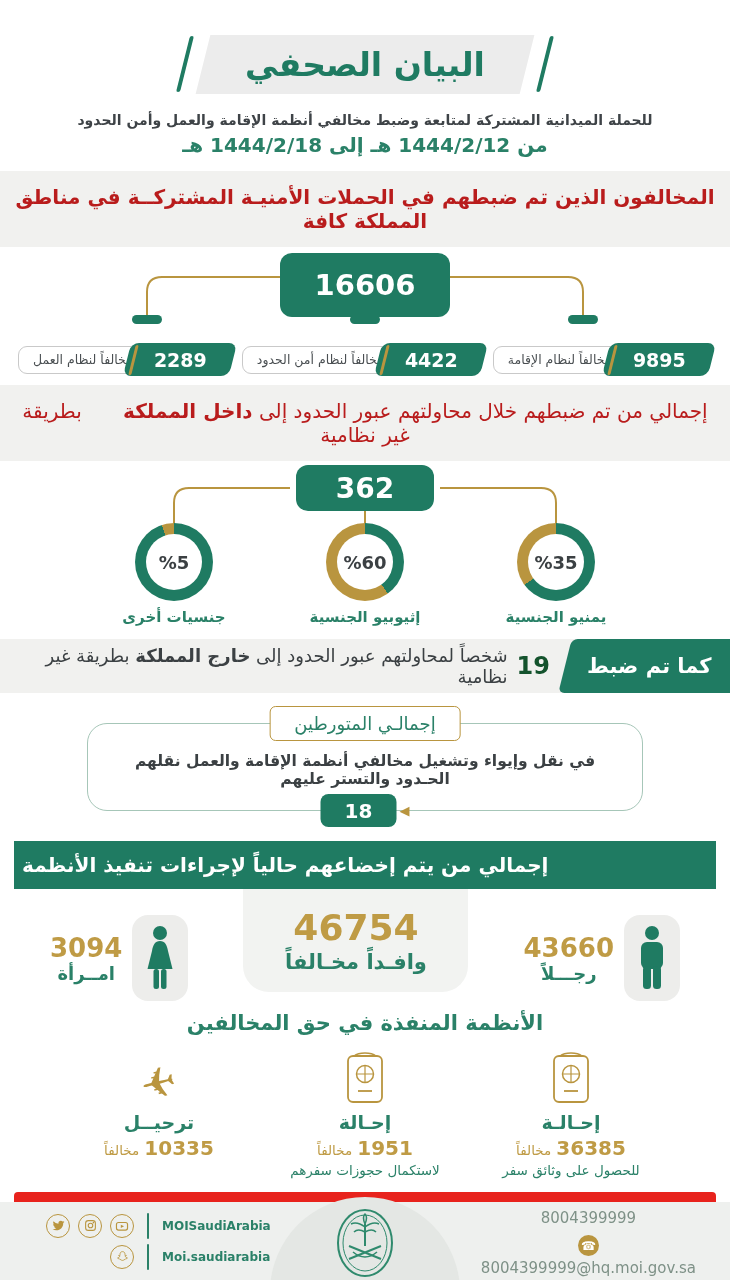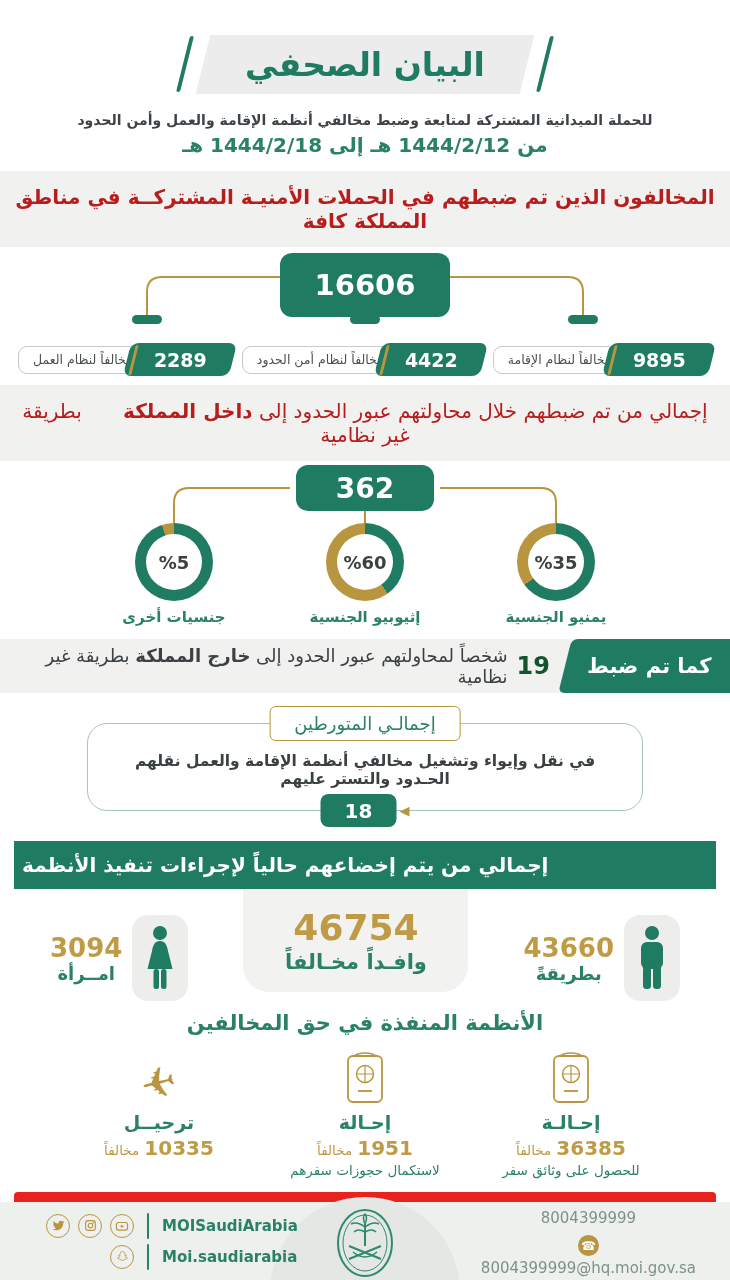--- a/index.html
+++ b/index.html
@@ -106,21 +106,21 @@
   
   .footer { position:absolute; bottom:0; left:0; right:0; height:78px; background:#eef0ee; }
   .dome { position:absolute; left:270px; top:-5px; width:190px; height:190px; border-radius:50%; background:#e4e7e4; }
   .emblem { position:absolute; left:50%; top:4px; transform:translateX(-50%); }
   .social { position:absolute; left:46px; top:10px; direction:ltr; }
   .s-row { display:flex; align-items:center; gap:8px; height:27px; }
   .s-row.second { margin-top:4px; margin-left:64px; }
   .sicon { width:24px; height:24px; border:1.5px solid #b9953f; border-radius:50%; display:flex;
            align-items:center; justify-content:center; color:#b9953f; }
   .sdivider { width:2px; height:26px; background:#2a8168; margin:0 5px; border-radius:1px; }
-  .handle { color:#2a8168; font-weight:bold; font-size:15px; }
+  .handle { color:#2a8168; font-weight:bold; font-size:12px; }
   .contact { position:absolute; right:34px; top:7px; direction:ltr; display:flex; flex-direction:column; gap:3px; }
   .c-row { display:flex; align-items:center; justify-content:flex-end; gap:8px; color:#7e9187; font-size:15px;flex-direction:column; }
   .cicon { width:21px; height:21px; background:#b9953f; border-radius:50%; color:#fff; display:flex;
            align-items:center; justify-content:center; font-size:12px; line-height:1; }
 </style>
 </head>
 <body>
 
 <div class="page">
 
@@ -232,21 +232,21 @@
       <div class="tile">
         <svg width="34" height="66" viewBox="0 0 34 66">
           <circle cx="17" cy="8" r="7" fill="#1f7b62"></circle>
           <rect x="6" y="17" width="22" height="27" rx="6" fill="#1f7b62"></rect>
           <rect x="8" y="41" width="8" height="23" rx="3.5" fill="#1f7b62"></rect>
           <rect x="18" y="41" width="8" height="23" rx="3.5" fill="#1f7b62"></rect>
         </svg>
       </div>
       <div class="txt">
         <div class="v">43660</div>
-        <div class="l">بطريقةً</div>
+        <div class="l">رجـــلاً</div>
       </div>
     </div>
     <div class="center-box">
       <div class="v">46754</div>
       <div class="l">وافـداً مخـالفاً</div>
     </div>
     <div class="side">
       <div class="tile">
         <svg width="34" height="66" viewBox="0 0 34 66">
           <circle cx="17" cy="8" r="7" fill="#1f7b62"></circle>

